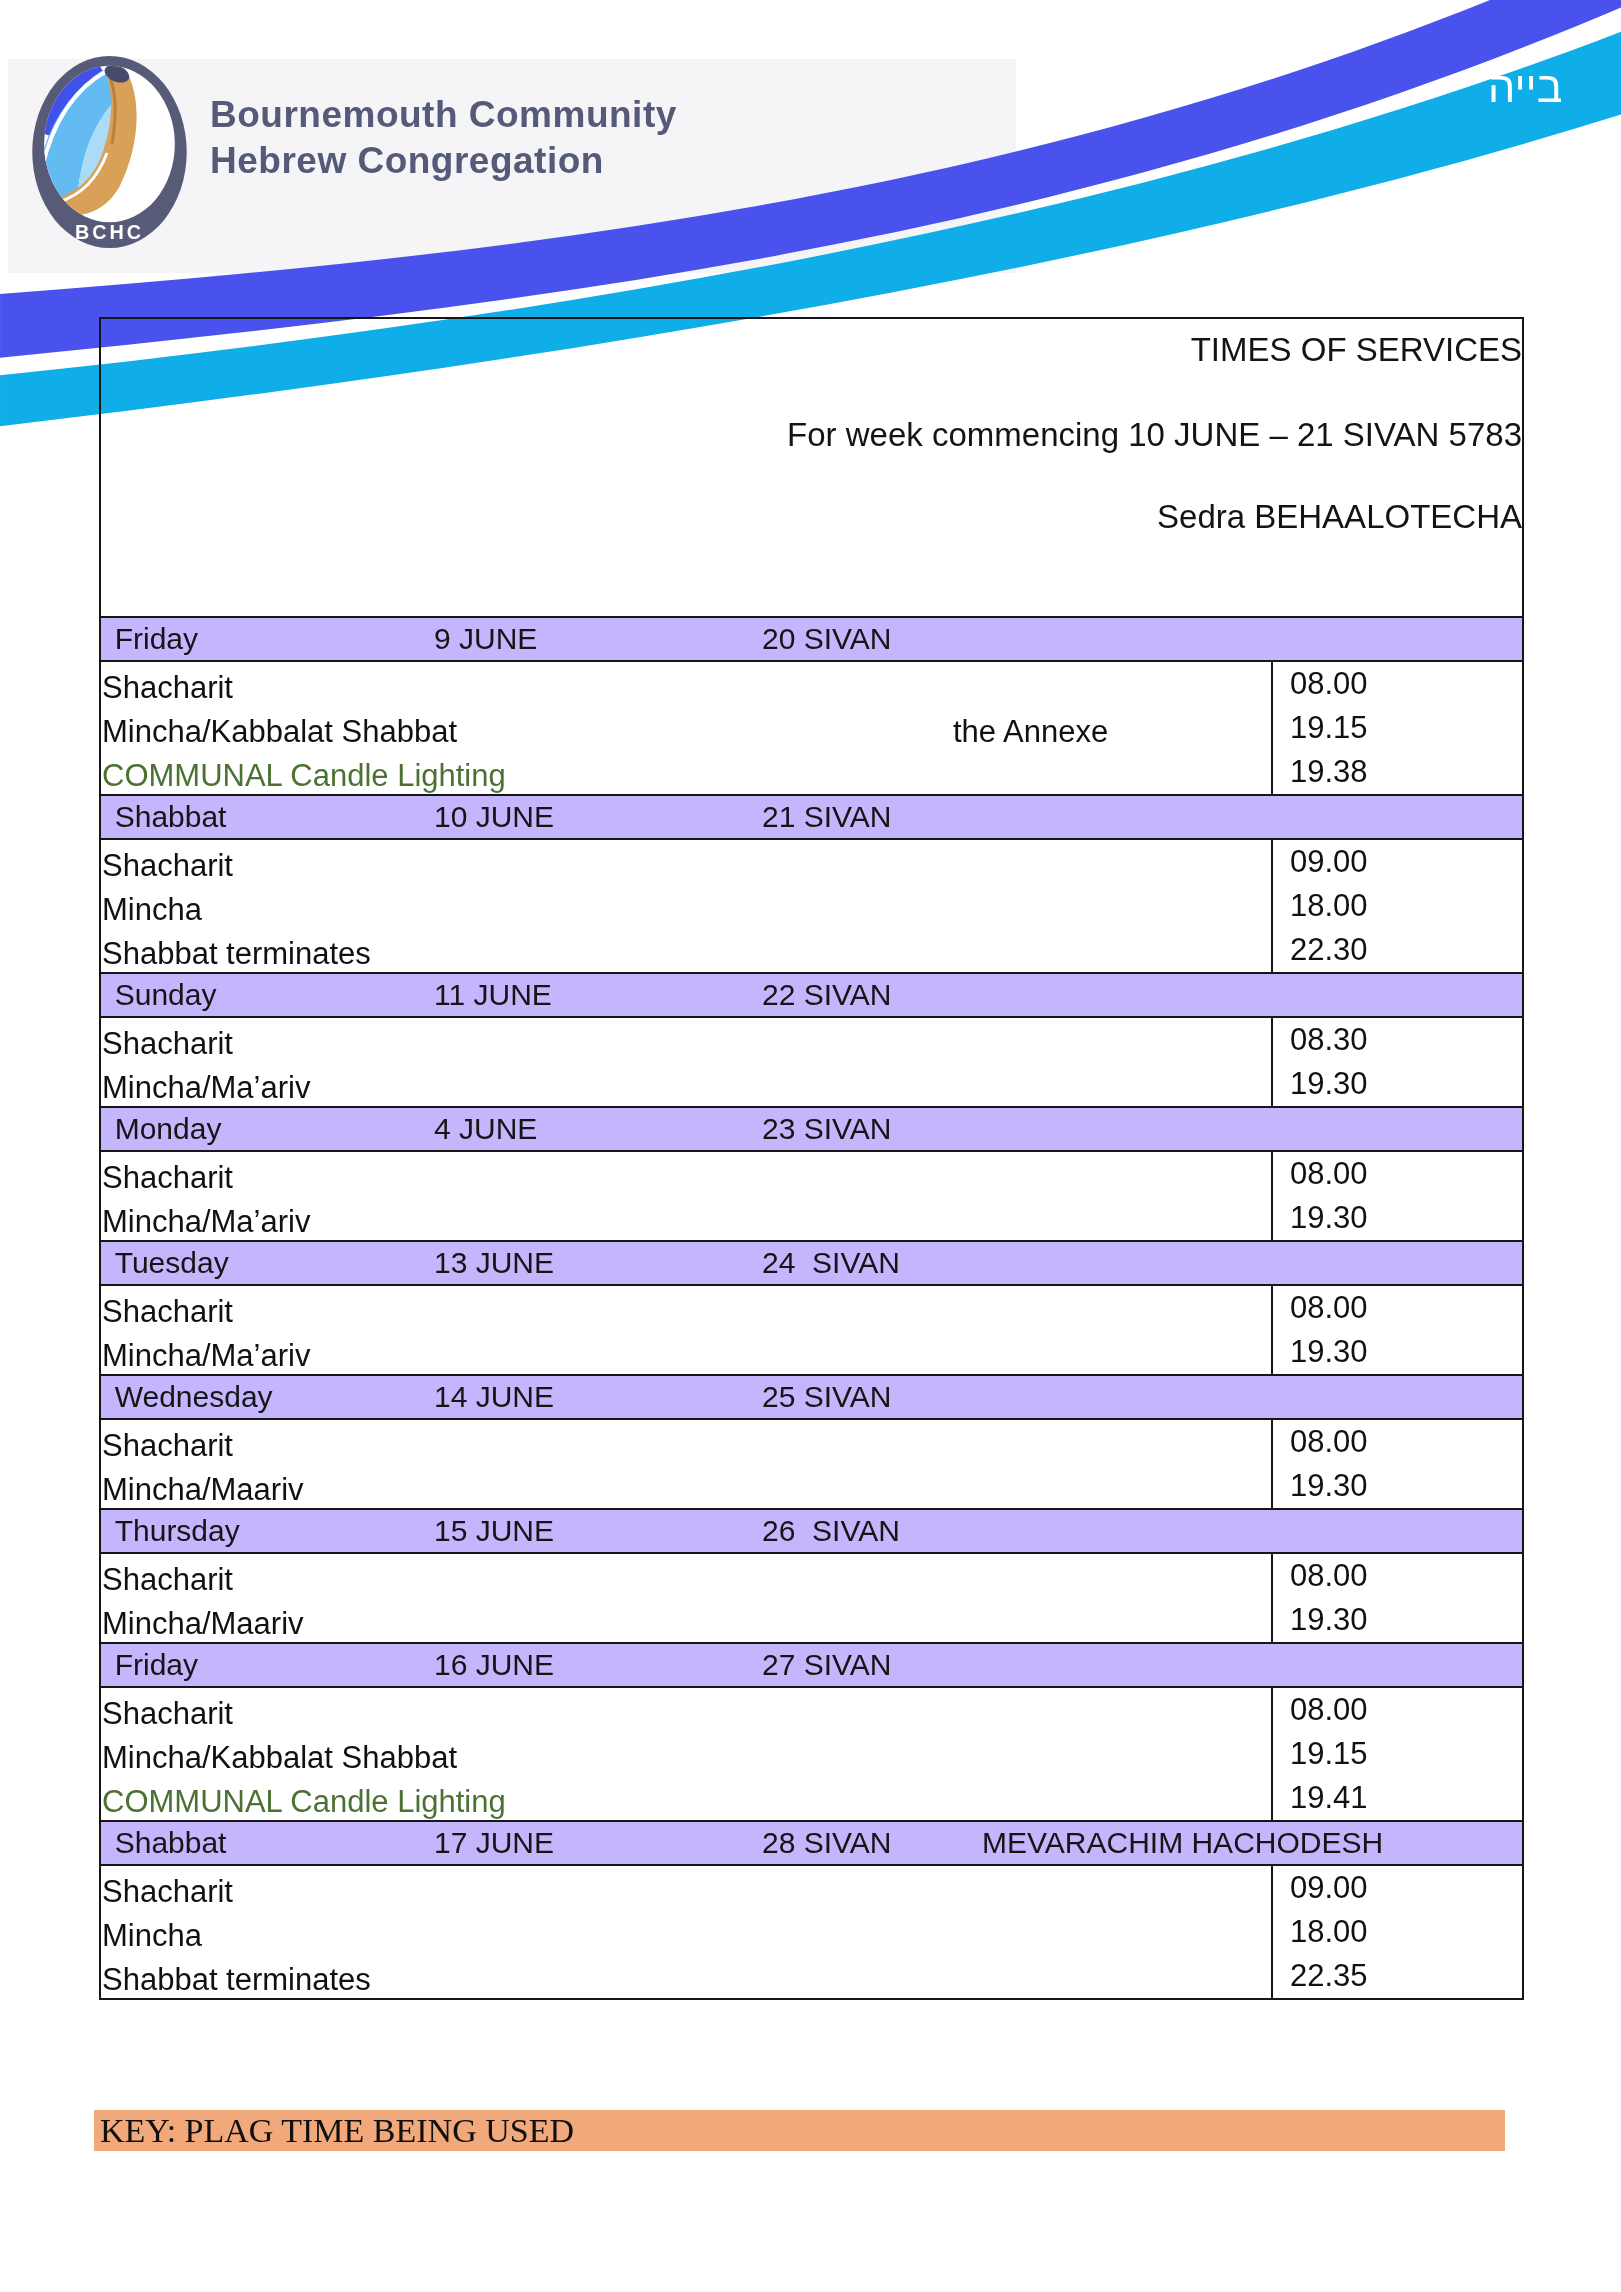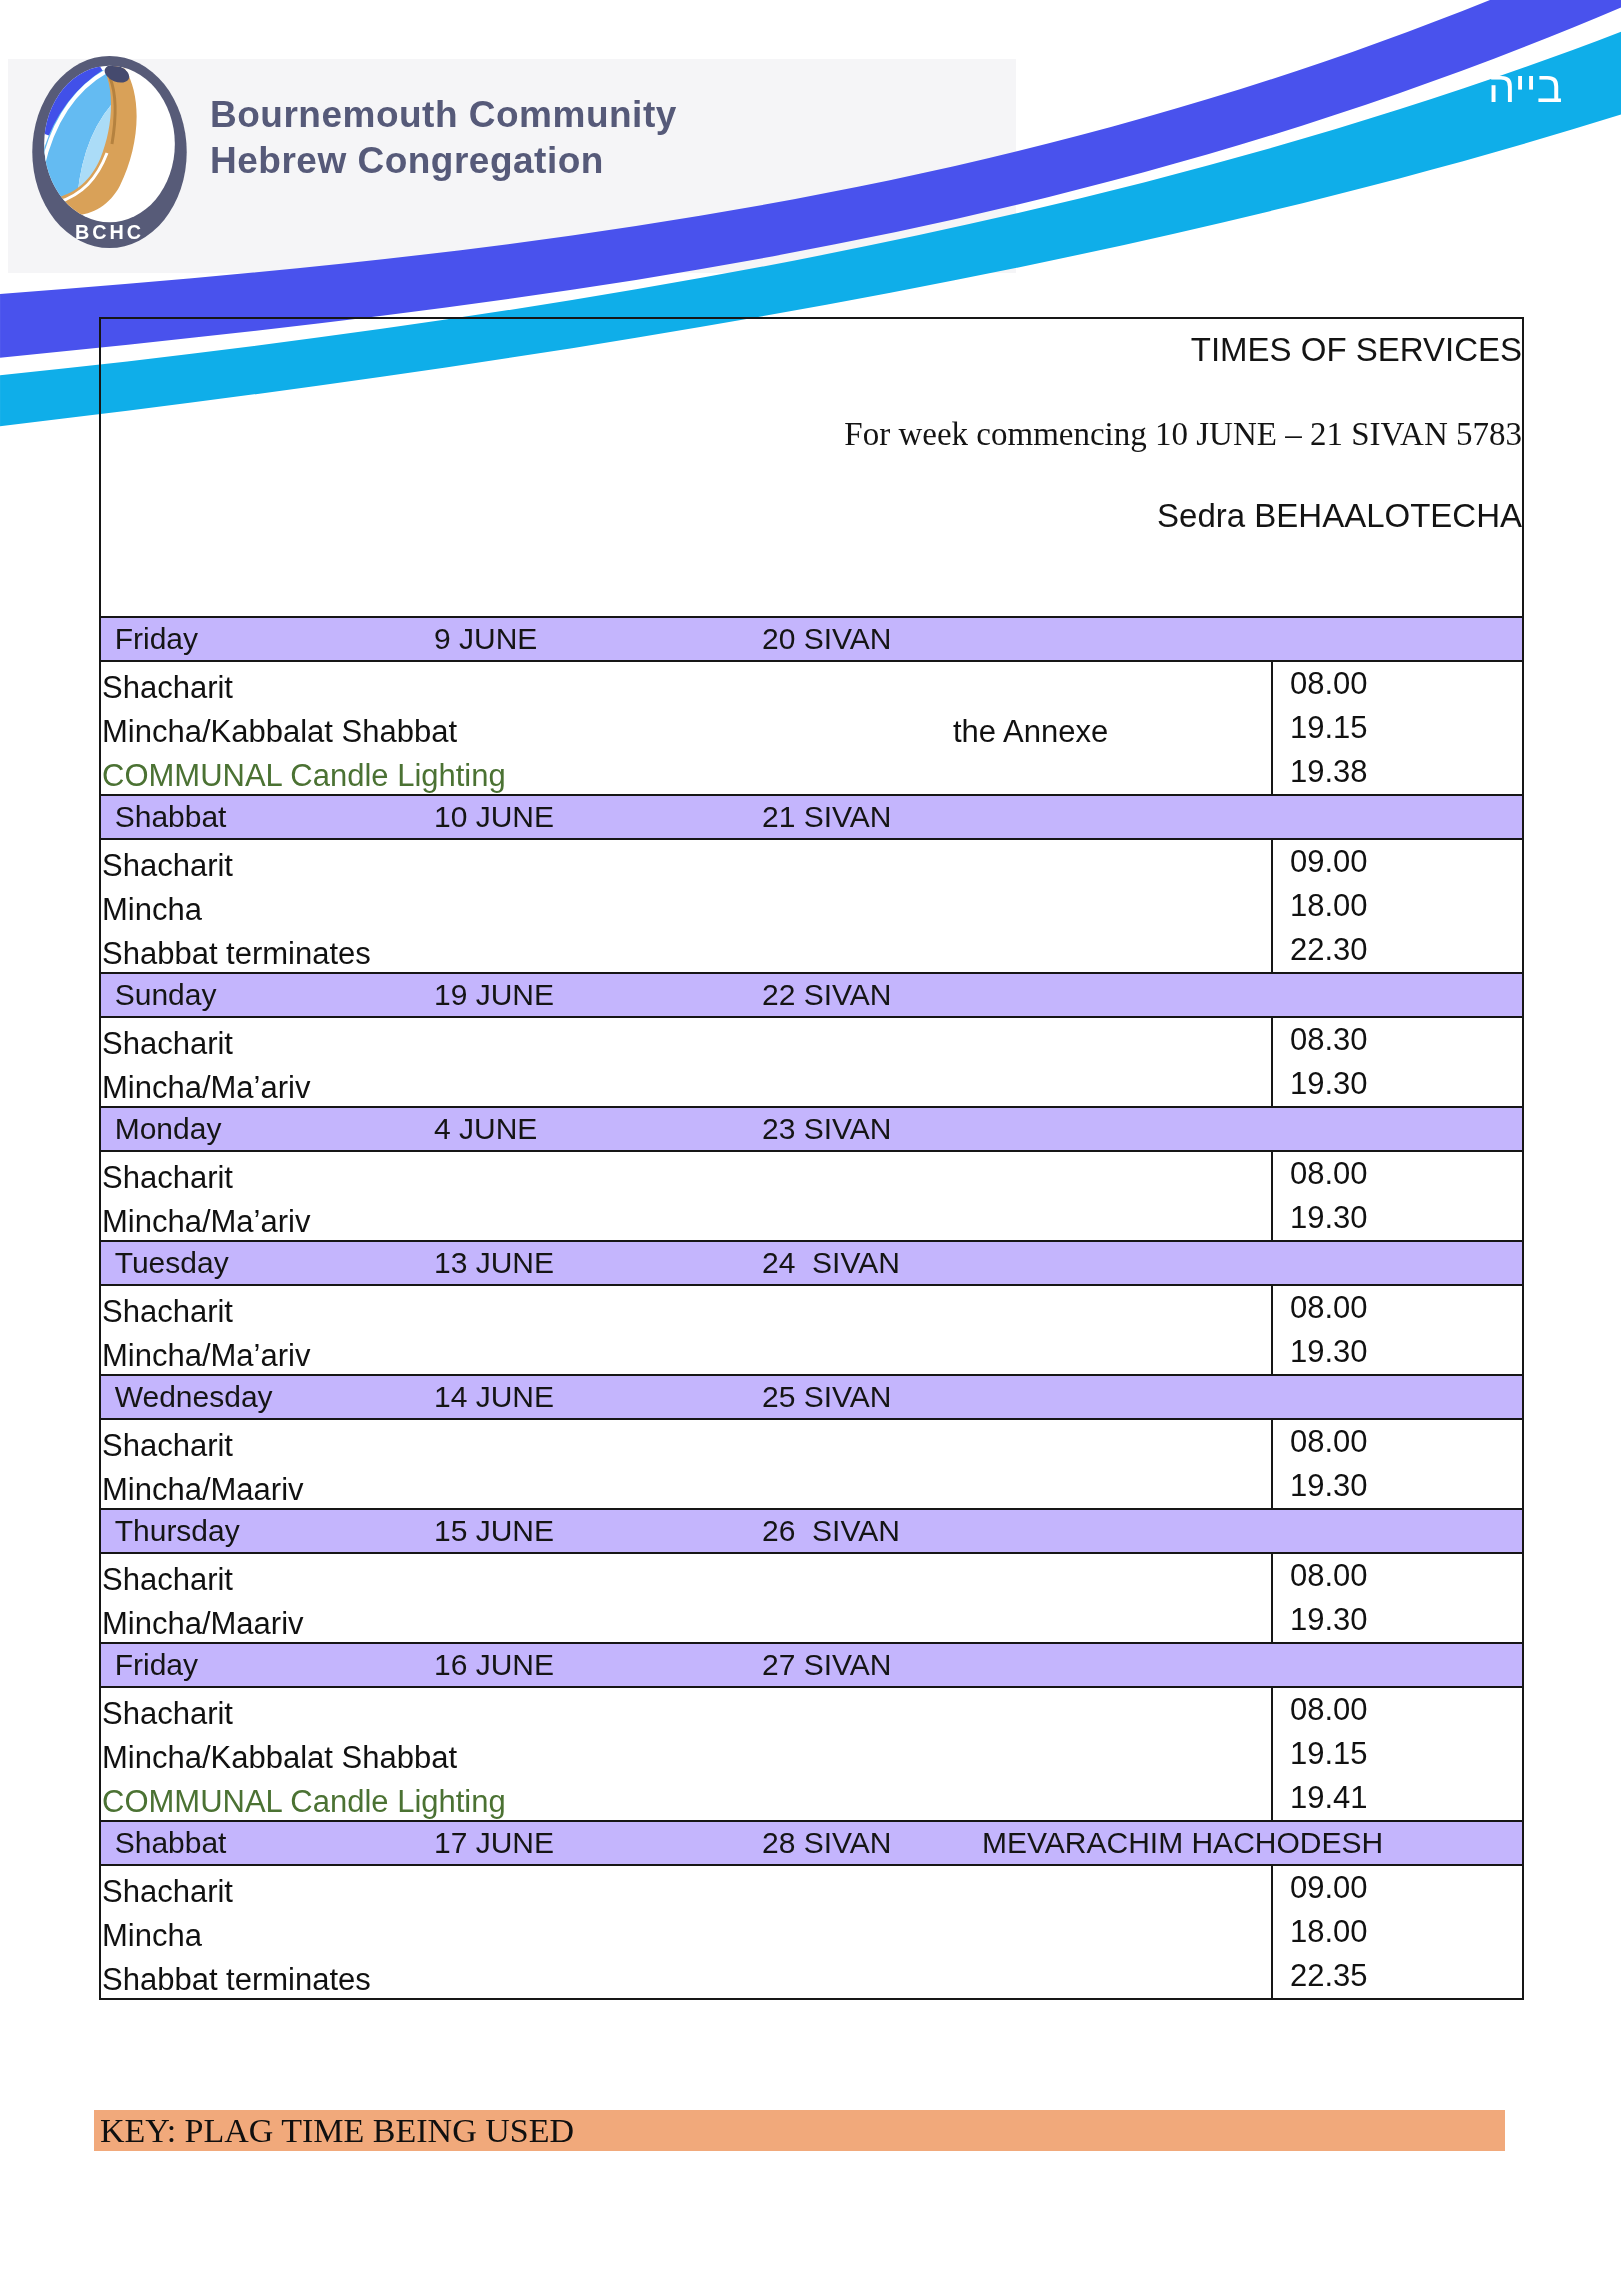--- a/index.html
+++ b/index.html
@@ -14,21 +14,21 @@
          color:#565A79;letter-spacing:0.5px;}
   .hebrew-mark{position:absolute;left:1488px;top:63px;font-size:43px;color:#ffffff;z-index:3;}
 
   
   .services-table{position:absolute;left:99px;top:317px;width:1423px;border-collapse:collapse;
                   table-layout:fixed;z-index:2;}
   .services-table td{border:2px solid #161616;vertical-align:top;padding:0;}
   .title-cell{height:297px;background:transparent;text-align:right;}
   .t-line{font-size:33px;color:#141414;}
   .t1{padding-top:11.8px;}
-  .t2{margin-top:47px;font-family:Liberation Serif, serif;}
+  .t2{margin-top:47px;}
   .t3{margin-top:44px;}
 
   .day-cell{height:42px;background:#c4b5fd;position:relative;margin-left:44px;}
   .day-cell span{position:absolute;top:50%;transform:translateY(-50%);white-space:pre;
                  font-size:30px;color:#151515;}
   .d-name{left:13.7px;}
   .d-date{left:333px;}
   .d-heb{left:661px;}
   .d-note{left:881px;}
 
@@ -151,21 +151,21 @@
     <td class="time-cell">
             <div class="time-line">09.00</div>
             <div class="time-line">18.00</div>
             <div class="time-line">22.30</div>
           </td>
   </tr>
 
   <tr>
     <td class="day-cell" colspan="2">
       <span class="d-name">Sunday</span>
-      <span class="d-date">19 JUNE</span>
+      <span class="d-date">11 JUNE</span>
       <span class="d-heb">22 SIVAN</span>
       <span class="d-note"></span>
     </td>
   </tr>
 
   <tr>
     <td class="svc-cell">
             <div class="svc-line">
               <span>Shacharit</span>
             </div>

